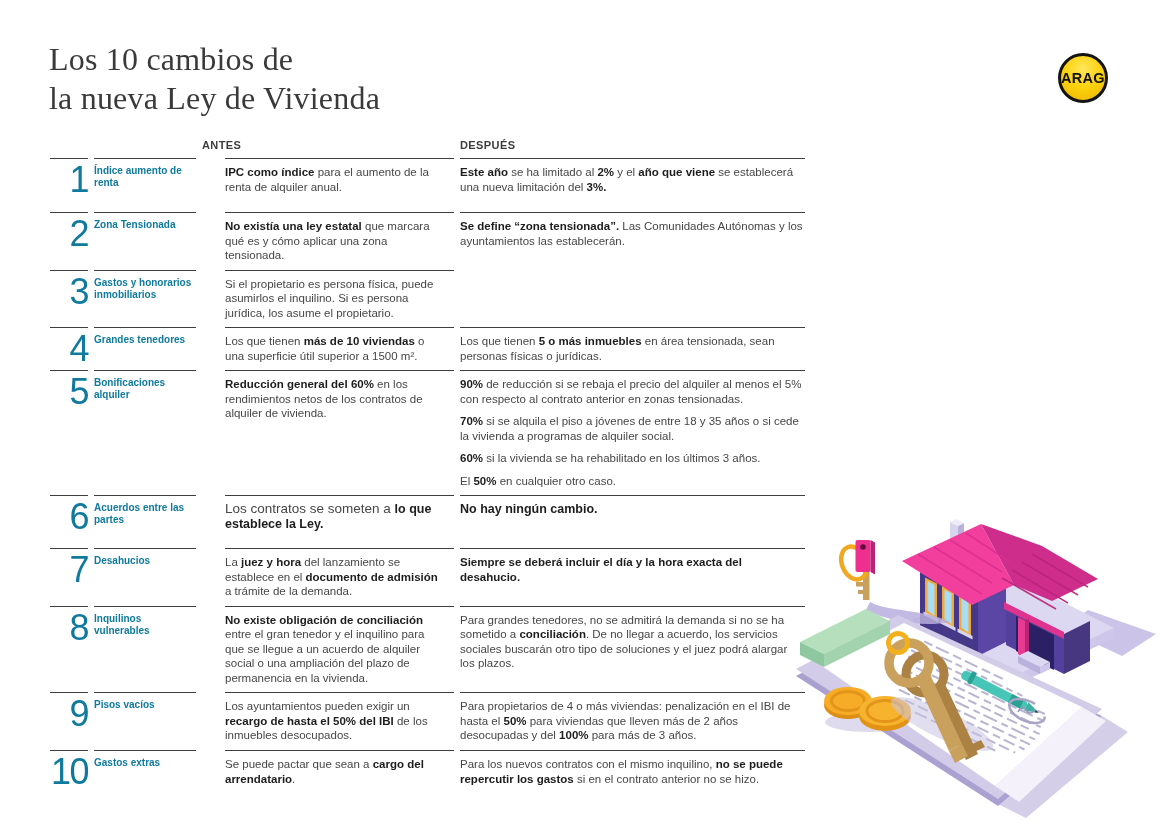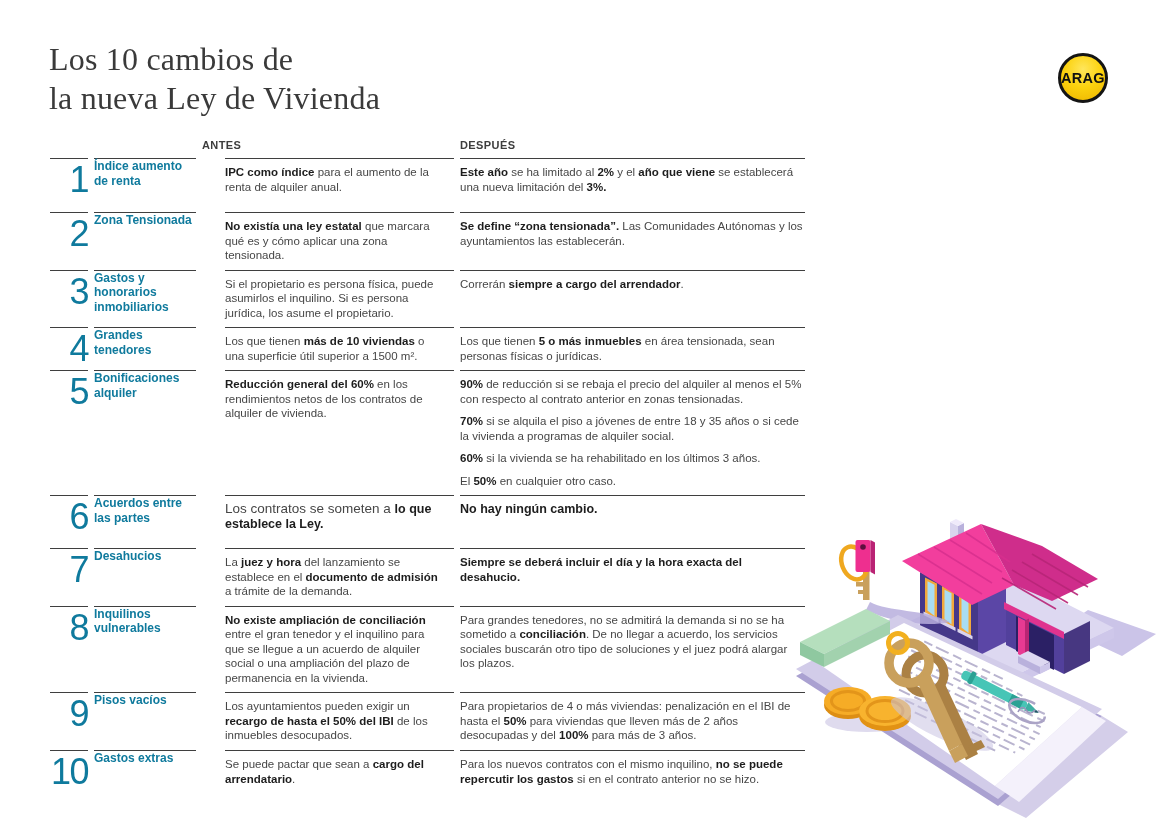--- a/index.html
+++ b/index.html
@@ -11,21 +11,21 @@
   .logo{position:absolute;left:1058px;top:53px;width:50px;height:50px;border-radius:50%;
         background:radial-gradient(circle at 50% 30%, #ffe65c 0%, #fcd20e 48%, #ecb400 100%);
         border:3px solid #141414;box-sizing:border-box;display:flex;align-items:center;}
   .logo span{font-weight:bold;font-size:14.5px;letter-spacing:.3px;color:#111;}
   .table{position:absolute;left:50px;top:139px;width:756px;}
   .thead,.row{display:grid;grid-template-columns:38px 102px 252px 345px;column-gap:6px;}
   .thead{padding-bottom:7px;}
   .thead .h{font-size:11px;font-weight:bold;color:#3d3d3d;letter-spacing:.4px;}
   .row > div{border-top:1px solid #3f3f3f;}
   .cell-num{font-size:36px;color:#0f7a9d;text-align:right;line-height:1;padding-top:3px;letter-spacing:-1.5px;}
-  .cell-title{font-size:12px;font-weight:bold;color:#0f7a9d;line-height:1.22;}
+  .cell-title{font-size:10px;font-weight:bold;color:#0f7a9d;line-height:1.22;padding-top:6px;}
   .cell-body{font-size:11.5px;color:#464646;line-height:14.5px;padding-top:6px;padding-bottom:7px;}
   .cell-antes{padding-right:12px;margin-left:23px;}
   .cell-body p{margin:0 0 8px;}
   .cell-body p:last-child{margin-bottom:0;}
   .cell-body b{color:#1d1d1d;}
   .cell-body p.lg span{font-size:13.5px;}
   .cell-body p.lg b{font-size:12.5px;}
   .tbody .row:nth-of-type(1){min-height:54px}
   .tbody .row:nth-of-type(2){min-height:41px}
   .tbody .row:nth-of-type(3){min-height:56px}
@@ -81,23 +81,20 @@
             <p><b>Se define “zona tensionada”.</b><span> Las Comunidades Autónomas y los ayuntamientos las establecerán.</span></p>
           </div>
     </div>
 
     <div class="row">
       <div class="cell-num">3</div>
       <div class="cell-title">Gastos y honorarios inmobiliarios</div>
       <div class="cell-body cell-antes">
             <p><span>Si el propietario es persona física, puede asumirlos el inquilino. Si es persona jurídica, los asume el propietario.</span></p>
           </div>
-      <div class="cell-body">
-            <p><span>Correrán </span><b>siempre a cargo del arrendador</b><span>.</span></p>
-          </div>
     </div>
 
     <div class="row">
       <div class="cell-num">4</div>
       <div class="cell-title">Grandes tenedores</div>
       <div class="cell-body cell-antes">
             <p><span>Los que tienen </span><b>más de 10 viviendas</b><span> o una superficie útil superior a 1500 m².</span></p>
           </div>
       <div class="cell-body">
             <p><span>Los que tienen </span><b>5 o más inmuebles</b><span> en área tensionada, sean personas físicas o jurídicas.</span></p>
@@ -137,21 +134,21 @@
           </div>
       <div class="cell-body">
             <p><b>Siempre se deberá incluir el día y la hora exacta del desahucio.</b></p>
           </div>
     </div>
 
     <div class="row">
       <div class="cell-num">8</div>
       <div class="cell-title">Inquilinos vulnerables</div>
       <div class="cell-body cell-antes">
-            <p><b>No existe ampliación de conciliación</b><span> entre el gran tenedor y el inquilino para que se llegue a un acuerdo de alquiler social o una ampliación del plazo de permanencia en la vivienda.</span></p>
+            <p><b>No existe obligación de conciliación</b><span> entre el gran tenedor y el inquilino para que se llegue a un acuerdo de alquiler social o una ampliación del plazo de permanencia en la vivienda.</span></p>
           </div>
       <div class="cell-body">
             <p><span>Para grandes tenedores, no se admitirá la demanda si no se ha sometido a </span><b>conciliación</b><span>. De no llegar a acuerdo, los servicios sociales buscarán otro tipo de soluciones y el juez podrá alargar los plazos.</span></p>
           </div>
     </div>
 
     <div class="row">
       <div class="cell-num">9</div>
       <div class="cell-title">Pisos vacíos</div>
       <div class="cell-body cell-antes">

